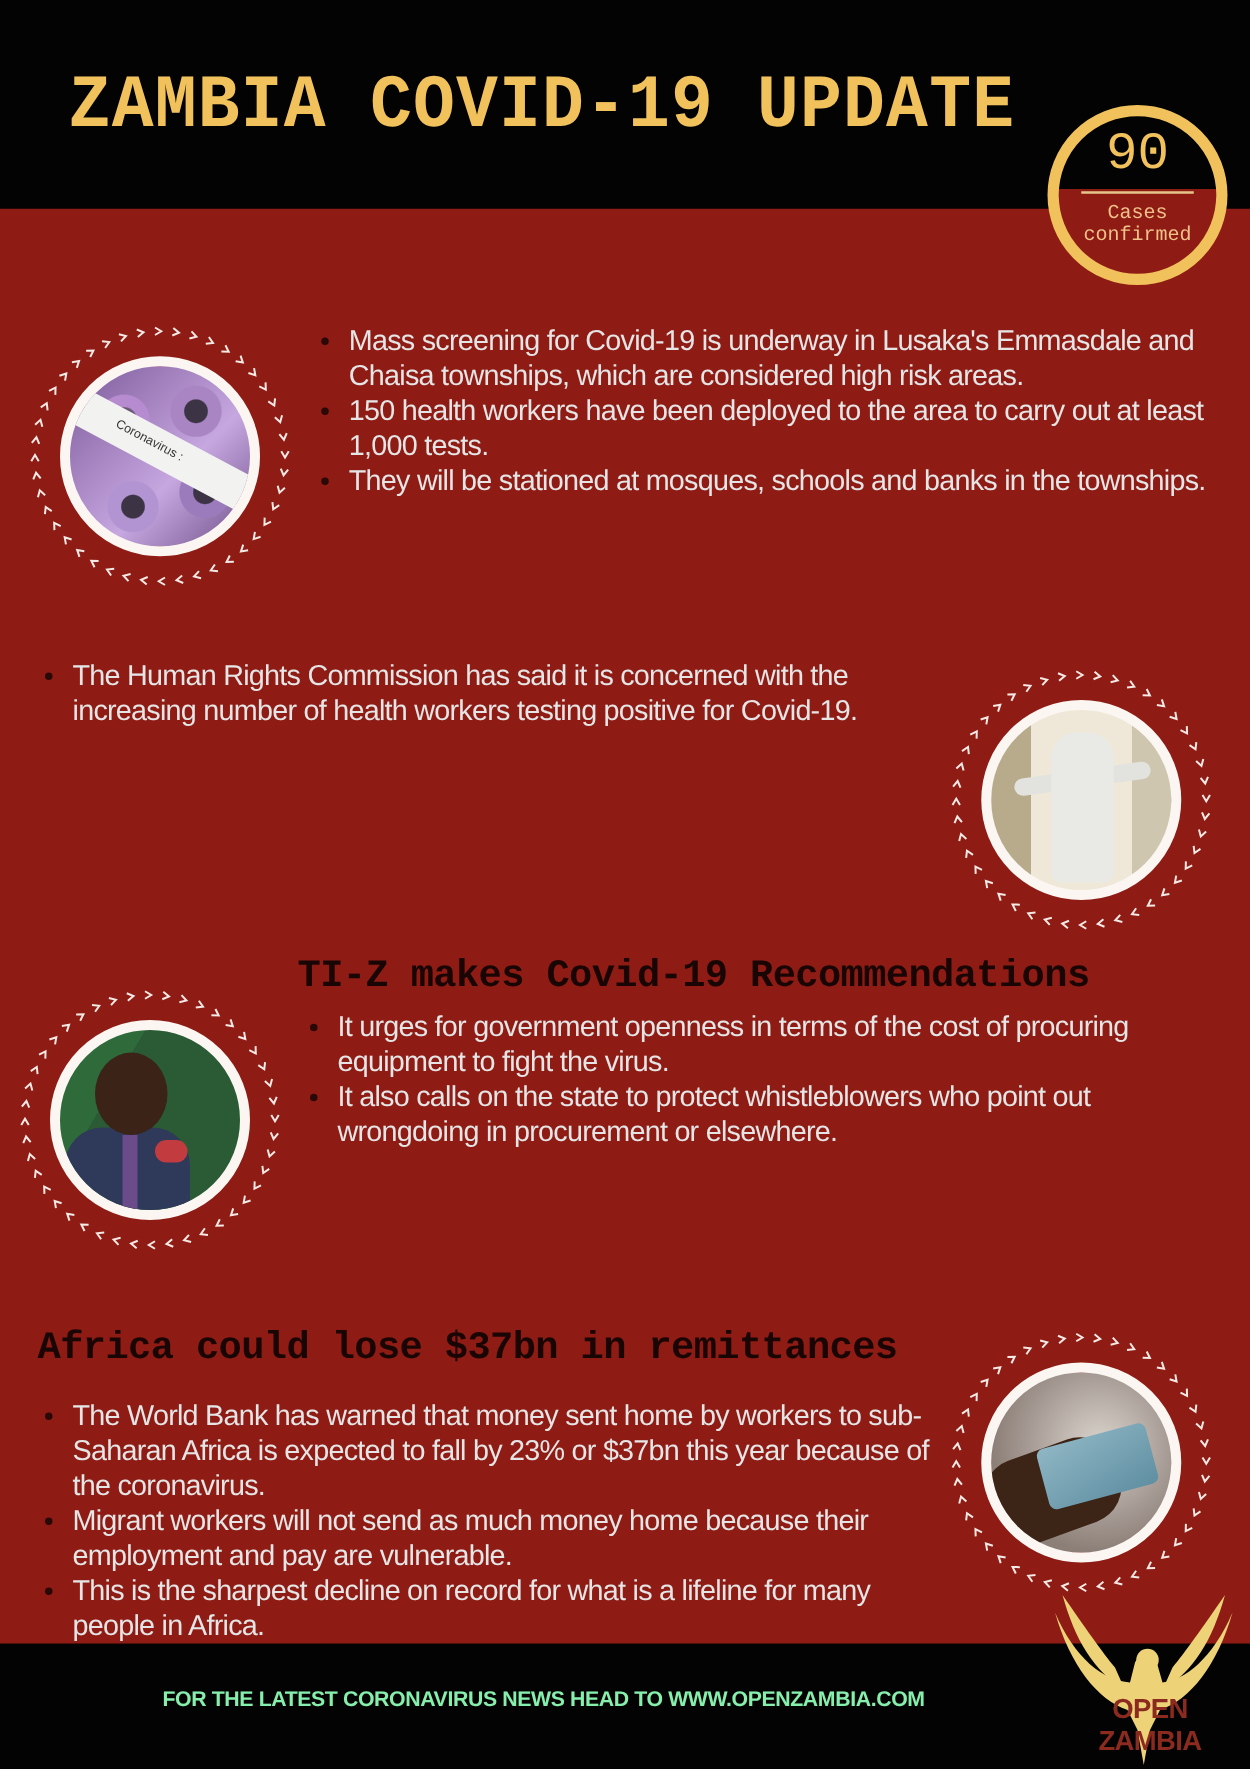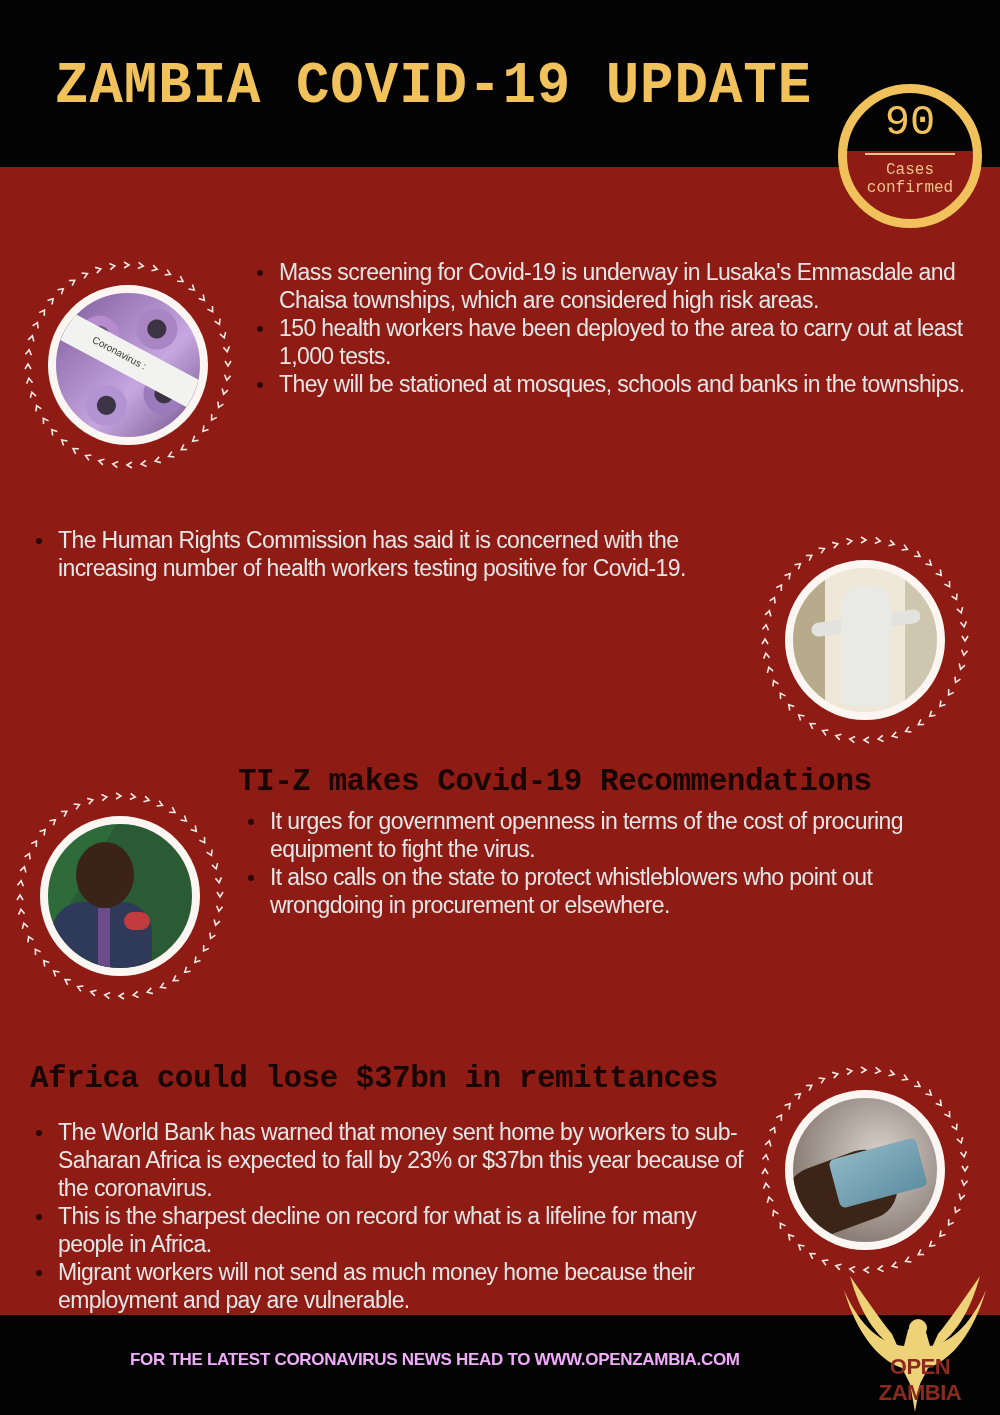--- a/index.html
+++ b/index.html
@@ -75,21 +75,21 @@
   .man-suit { position: absolute; left: 4px; top: 78px; width: 100px; height: 80px; border-radius: 30px 30px 0 0; background: #2f3a5a; }
   .man-tie { position: absolute; left: 50px; top: 84px; width: 12px; height: 60px; background: #6b4b8a; }
   .mic { position: absolute; left: 76px; top: 88px; width: 26px; height: 18px; border-radius: 9px; background: #c23b3f; }
   .photo-4 { background: radial-gradient(circle at 60% 40%, #d9d3cc, #8c7f78 70%); }
   .hand { position: absolute; left: -6px; top: 60px; width: 110px; height: 70px; background: #3c2416; border-radius: 30px; transform: rotate(-20deg); }
   .notes { position: absolute; left: 40px; top: 50px; width: 90px; height: 50px; background: linear-gradient(160deg, #8fb6c4, #5f8fa2); border-radius: 6px; transform: rotate(-15deg); }
 
   .footer-text {
     position: absolute; left: 130px; top: 1350px;
     font-family: "Liberation Sans Narrow", "Liberation Sans", sans-serif;
-    font-weight: bold; font-size: 17px; color: #f0abfc; letter-spacing: -0.3px;
+    font-weight: bold; font-size: 17px; color: #86efac; letter-spacing: -0.3px;
   }
   .logo { position: absolute; left: 830px; top: 1272px; width: 170px; height: 143px; }
   .logo-text {
     position: absolute; left: 30px; top: 82px; width: 120px; text-align: center;
     font-family: "Liberation Sans Narrow", "Liberation Sans", sans-serif;
     font-weight: bold; font-size: 22px; color: #8b2a1e; letter-spacing: -0.5px;
   }
 </style>
 </head>
 <body>
@@ -285,22 +285,22 @@
   <ul style="margin-top:8px; margin-left:4px;">
     <li>It urges for government openness in terms of the cost of procuring equipment to fight the virus.</li>
     <li>It also calls on the state to protect whistleblowers who point out wrongdoing in procurement or elsewhere.</li>
   </ul>
 </div>
 
 <div class="section" style="left:30px; top:1040px; width:720px;margin-top:23px;">
   <h2 style="font-size:31px;">Africa could lose $37bn in remittances</h2>
   <ul style="margin-top:22px;">
     <li>The World Bank has warned that money sent home by workers to sub-Saharan Africa is expected to fall by 23% or $37bn this year because of the coronavirus.</li>
+    <li>Migrant workers will not send as much money home because their employment and pay are vulnerable.</li>
     <li>This is the sharpest decline on record for what is a lifeline for many people in Africa.</li>
-    <li>Migrant workers will not send as much money home because their employment and pay are vulnerable.</li>
   </ul>
 </div>
 <div class="photo-wrap" style="left:755px; top:1060px;">
   <svg class="ring" viewBox="0 0 220 220">
       <path d="M-4 -3 L1 0 L-4 3" fill="none" stroke="#f4e9e4" stroke-width="1.6" transform="translate(210.0 110.0) rotate(90.0)"></path>
       <path d="M-4 -3 L1 0 L-4 3" fill="none" stroke="#f4e9e4" stroke-width="1.6" transform="translate(209.0 124.2) rotate(98.2)"></path>
       <path d="M-4 -3 L1 0 L-4 3" fill="none" stroke="#f4e9e4" stroke-width="1.6" transform="translate(205.9 138.2) rotate(106.4)"></path>
       <path d="M-4 -3 L1 0 L-4 3" fill="none" stroke="#f4e9e4" stroke-width="1.6" transform="translate(201.0 151.5) rotate(114.5)"></path>
       <path d="M-4 -3 L1 0 L-4 3" fill="none" stroke="#f4e9e4" stroke-width="1.6" transform="translate(194.1 164.1) rotate(122.7)"></path>
       <path d="M-4 -3 L1 0 L-4 3" fill="none" stroke="#f4e9e4" stroke-width="1.6" transform="translate(185.6 175.5) rotate(130.9)"></path>

